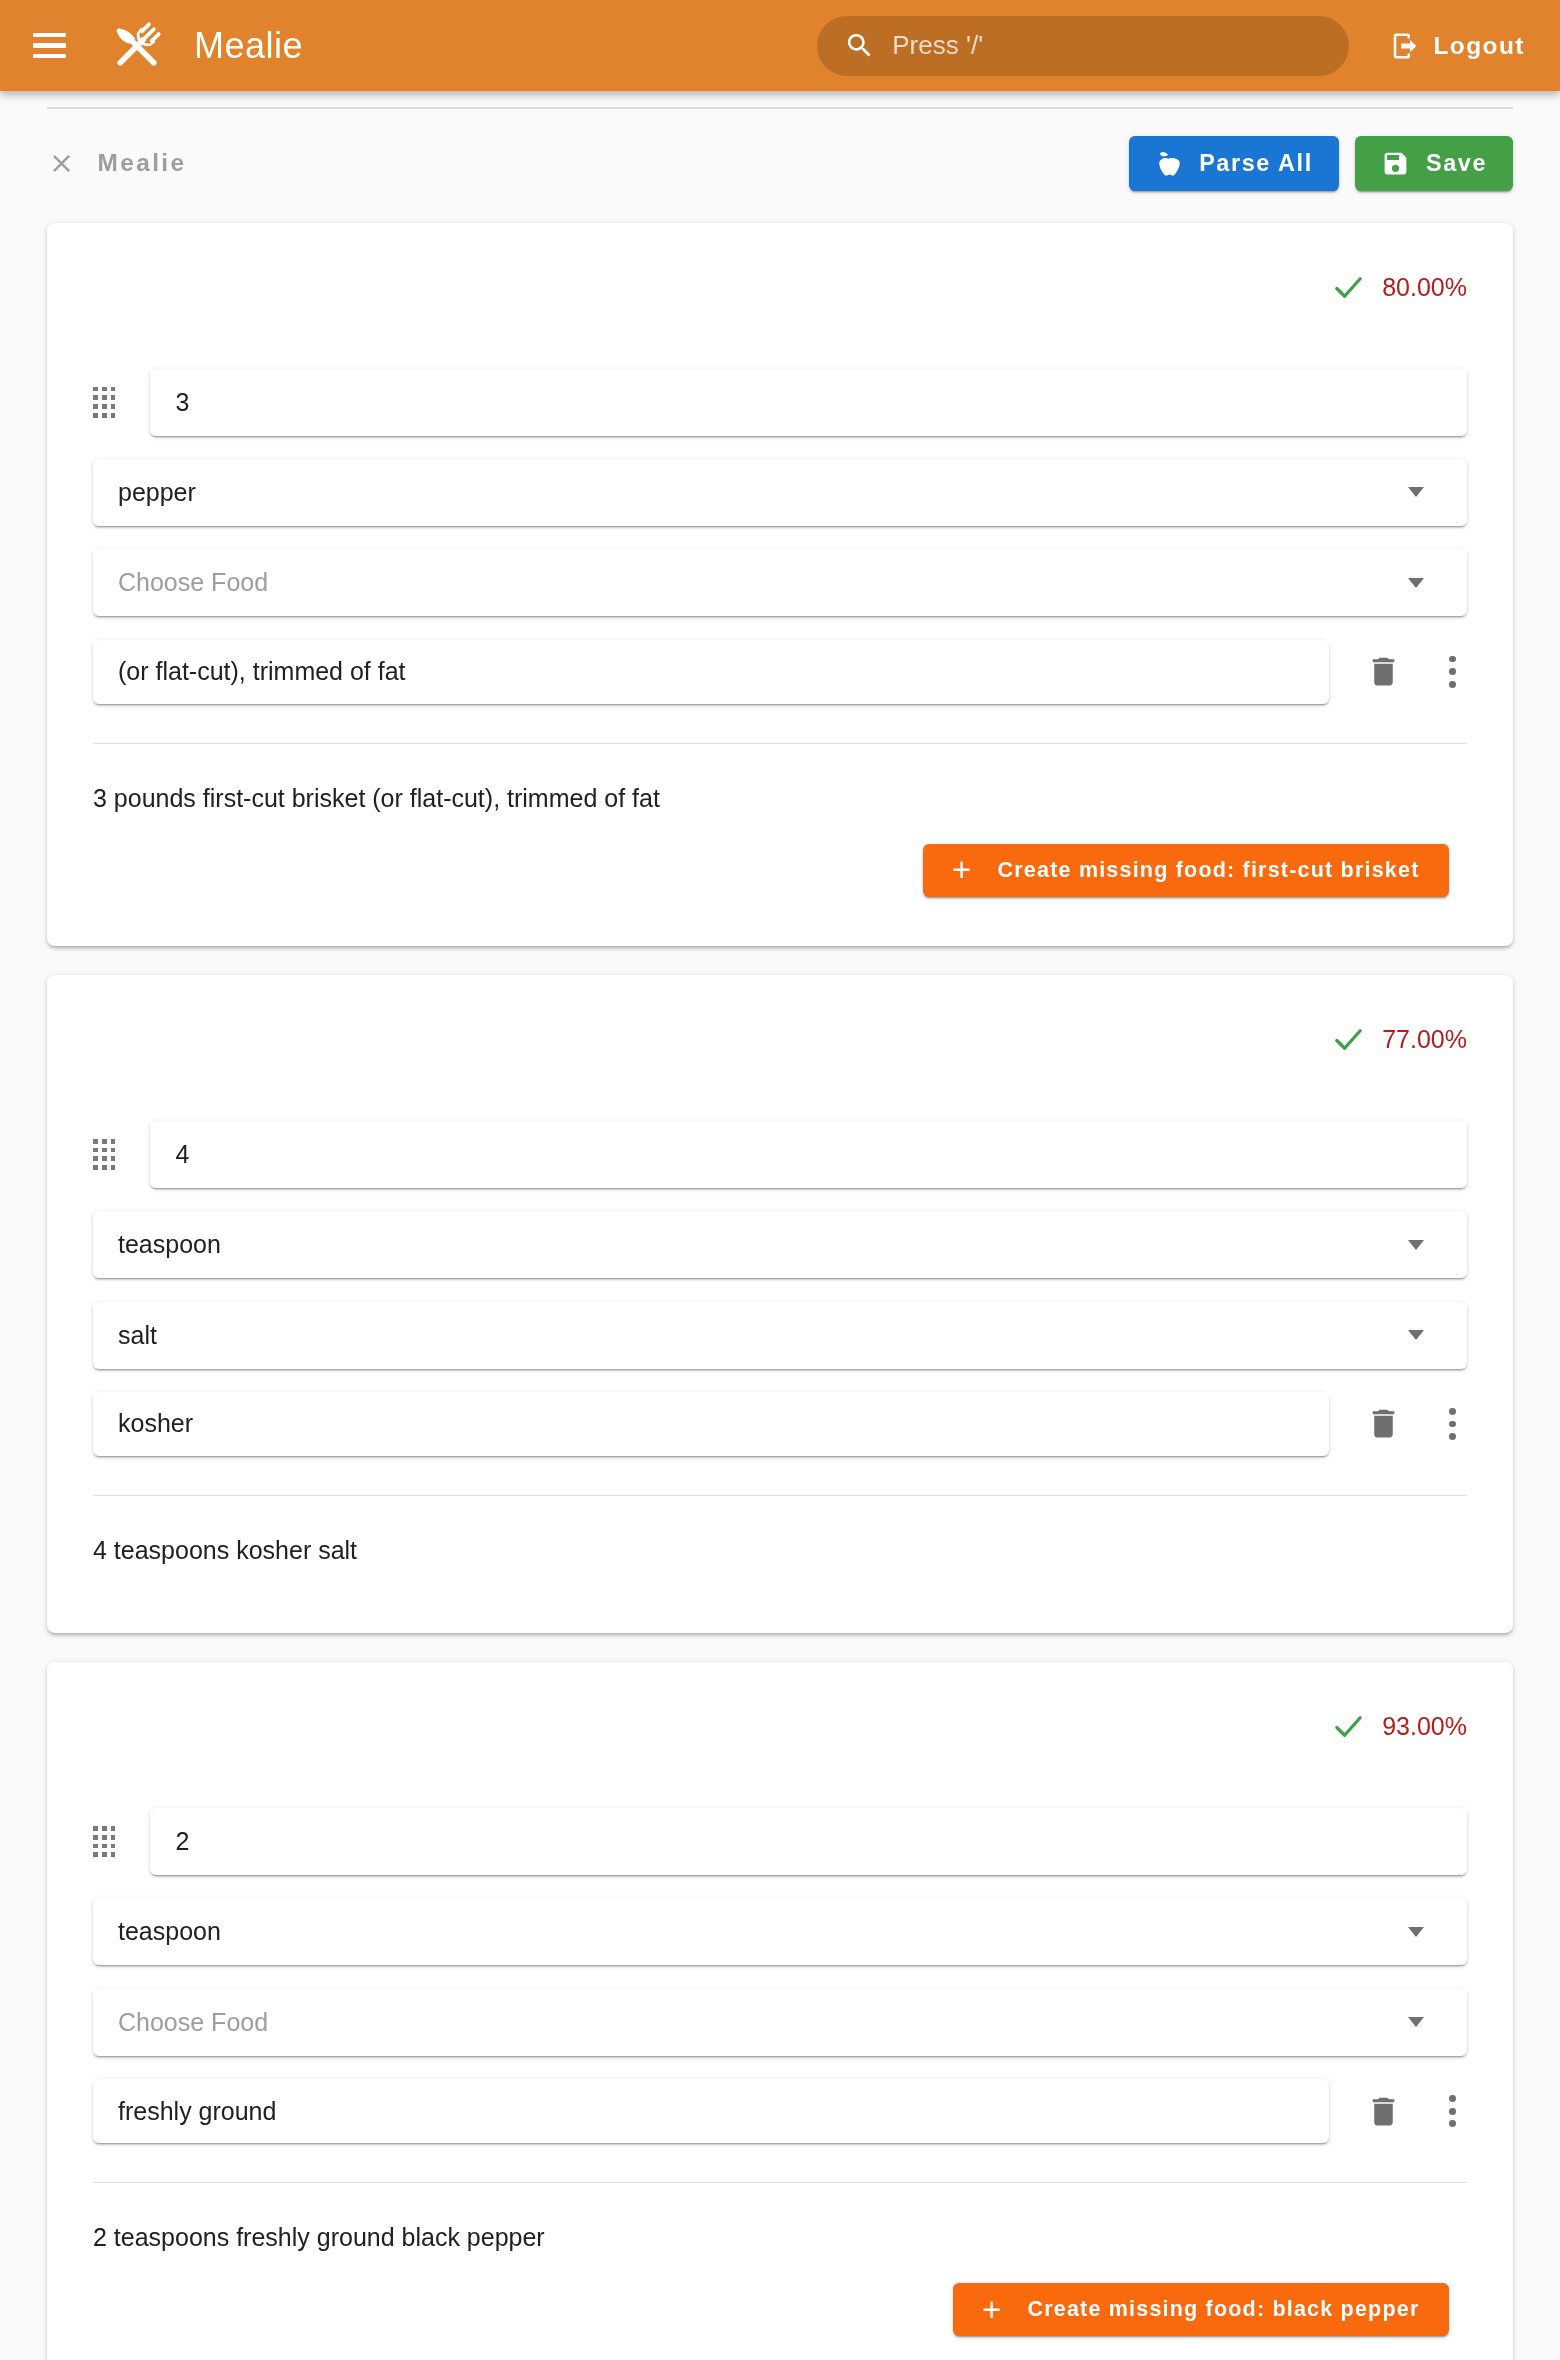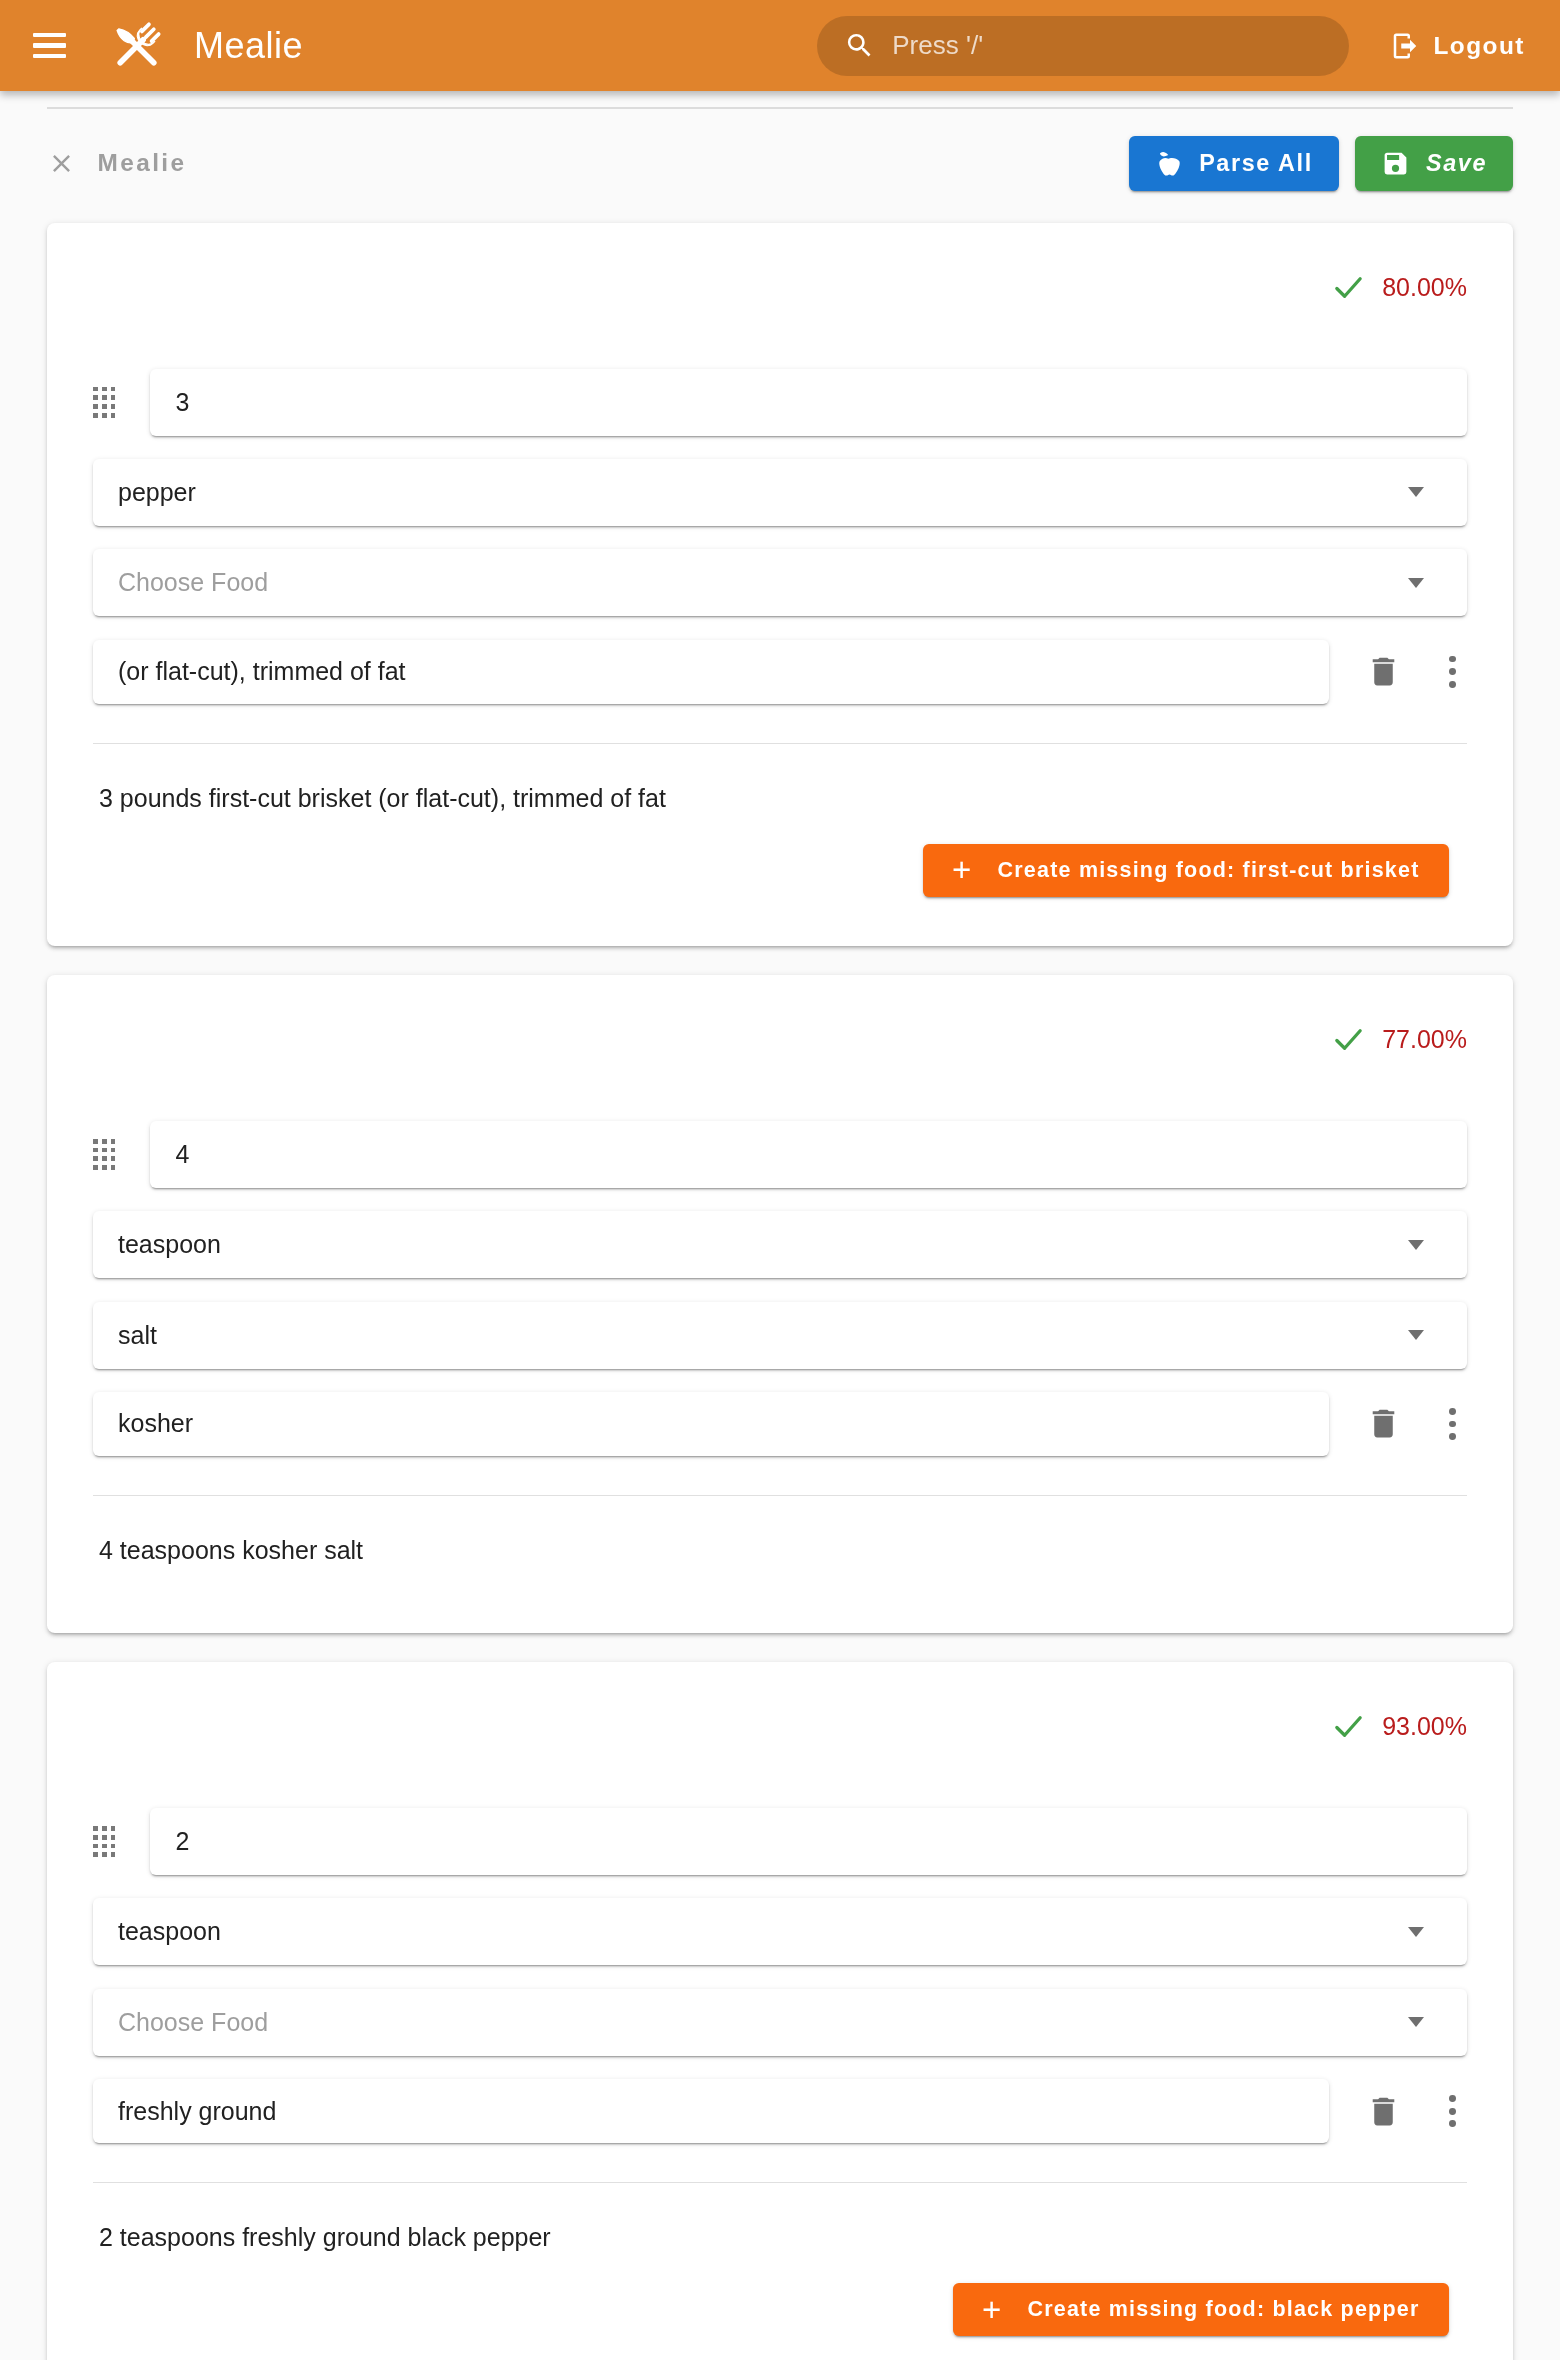--- a/index.html
+++ b/index.html
@@ -50,21 +50,21 @@
   .btn {
     display: flex; align-items: center; justify-content: center;
     height: 55px; border: none; border-radius: 5.9px; cursor: pointer;
     color: #fff; font-family: inherit;
     font-size: 23.4px; font-weight: 700; letter-spacing: 1.6px;
     padding: 0 26px; gap: 15.6px;
     box-shadow: 0 2.9px 1px -2px rgba(0,0,0,.2), 0 2px 2px 0 rgba(0,0,0,.14), 0 1px 4.9px 0 rgba(0,0,0,.12);
   }
   .btn svg { width: 29px; height: 29px; }
   .btn-parse { background: #1976D2; margin-right: 16.6px; }
-  .btn-save { background: #43A047; font-style: italic; }
+  .btn-save { background: #43A047; }
 
   
   .card {
     margin: 32px 47px 0 47px;
     background: #fff;
     border-radius: 7.8px;
     box-shadow: 0 2.9px 2.9px -2px rgba(0,0,0,.2), 0 2.9px 3.9px 0 rgba(0,0,0,.12), 0 1px 7.8px 0 rgba(0,0,0,.10);
     padding: 49px 46px 49px 46px;
   }
   .card + .card { margin-top: 29px; }
@@ -96,21 +96,21 @@
   .caret { width: 0; height: 0; border-left: 8.8px solid transparent; border-right: 8.8px solid transparent; border-top: 10.7px solid #6F6F6F; flex: none; }
   .note-row { margin-top: 23.4px; display: flex; align-items: center; gap: 33px; }
   .field-note { flex: 1; height: 64px; }
   .icon-btn { background: none; border: none; cursor: pointer; display: flex; align-items: center; justify-content: center; height: 47px; }
   .trash-btn { width: 43px; }
   .trash-btn svg { width: 37px; height: 37px; }
   .kebab-btn { width: 29px; flex-direction: column; gap: 5.9px; }
   .kebab-btn i { width: 6.8px; height: 6.8px; border-radius: 50%; background: #6F6F6F; display: block; }
 
   .card-divider { margin-top: 39px; border: none; border-top: 1px solid #E0E0E0; }
-  .original-text { margin-top: 39px; font-size: 25px; color: #212121; line-height: 30px; margin-left: 6px; }
+  .original-text { margin-top: 39px; font-size: 25px; color: #212121; line-height: 30px; }
   .missing-row { margin-top: 31px; display: flex; justify-content: flex-end; padding-right: 18.5px; }
   .btn-missing {
     background: #F9690E; border: none; border-radius: 5.9px; cursor: pointer;
     height: 53px; display: flex; align-items: center; gap: 25px; padding: 0 29px;
     color: #fff; font-family: inherit; font-size: 21.5px; font-weight: 700; letter-spacing: 1.2px;
     box-shadow: 0 2.9px 1px -2px rgba(0,0,0,.2), 0 2px 2px 0 rgba(0,0,0,.14), 0 1px 4.9px 0 rgba(0,0,0,.12);
   }
   .plus-icon::before { content: "+"; font-size: 33px; font-weight: 400; line-height: 1; }
 </style>
 </head>

